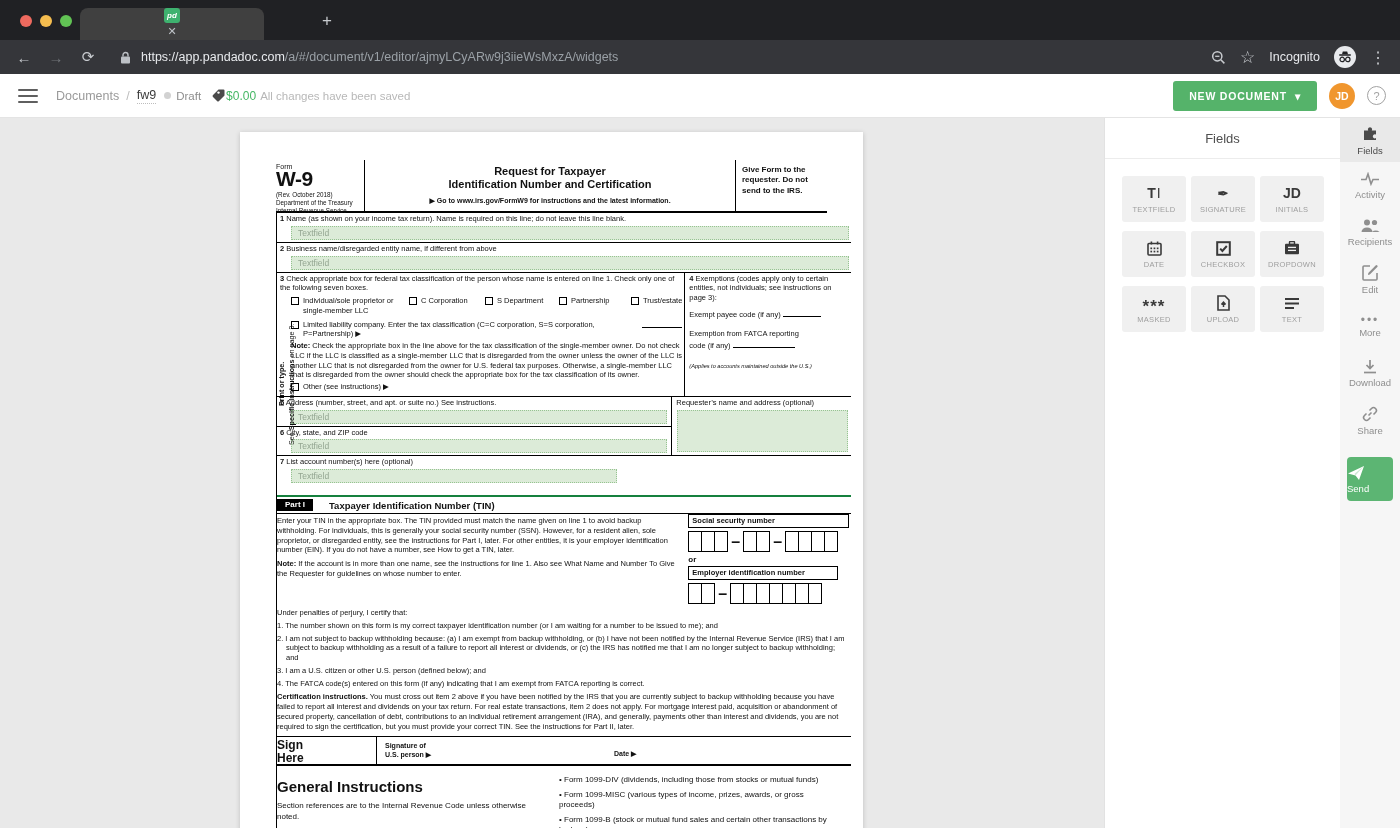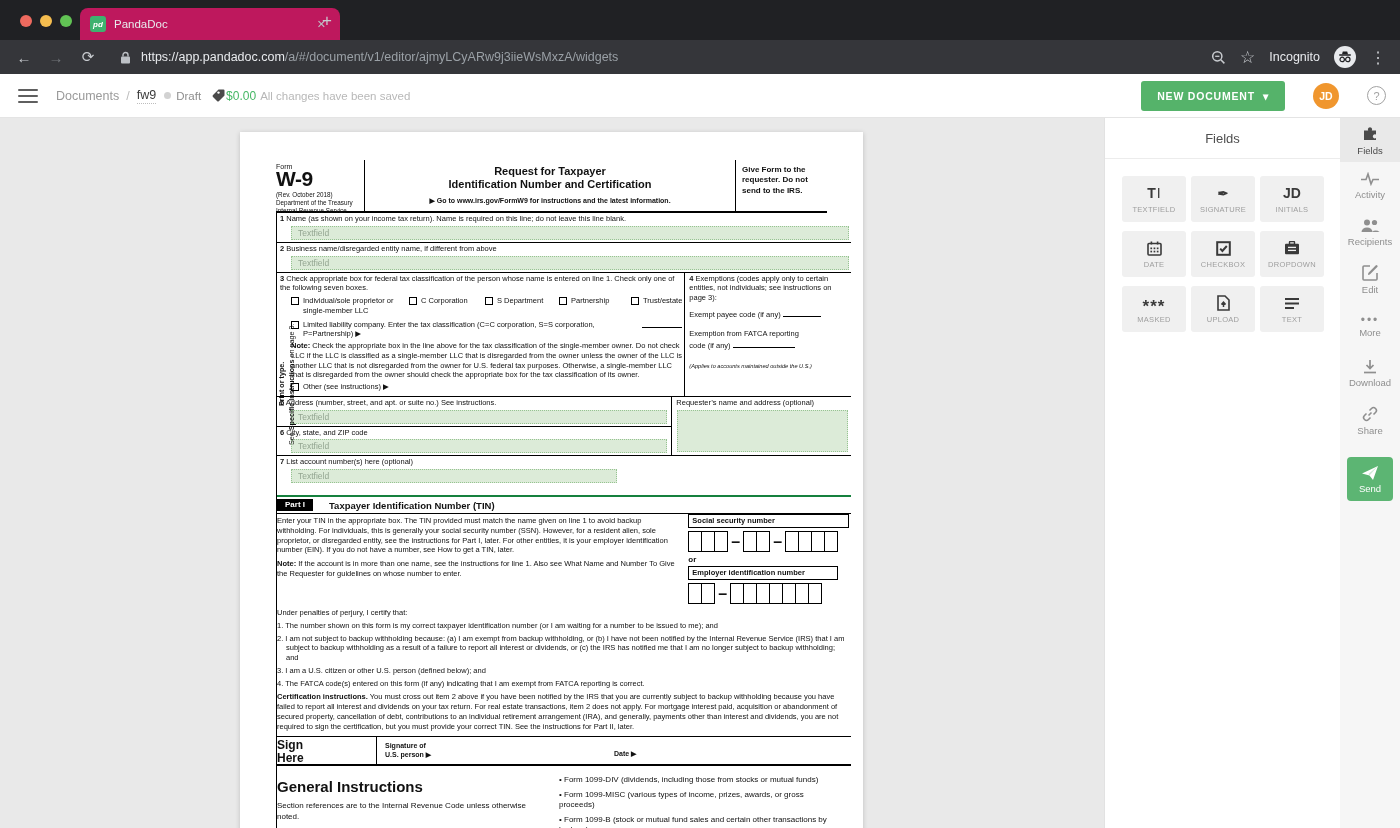--- a/index.html
+++ b/index.html
@@ -3,21 +3,21 @@
 <meta charset="utf-8">
 <style>
   * { margin:0; padding:0; box-sizing:border-box; }
   html,body { width:1400px; height:828px; overflow:hidden; font-family:"Liberation Sans", sans-serif; background:#e9e9e9; }
 
   
   .chrome-top { position:absolute; left:0; top:0; width:1400px; height:40px; background:#202124; }
   .traffic { position:absolute; top:15px; left:20px; display:flex; gap:8px; }
   .light { width:12px; height:12px; border-radius:50%; }
   .light.red{background:#ee6a5f}.light.yellow{background:#f5bd4f}.light.green{background:#61c354}
-  .tab { position:absolute; left:80px; top:8px; width:260px; height:32px; background:#be185d; border-radius:8px 8px 0 0; display:flex; align-items:center; padding:0 10px; }
+  .tab { position:absolute; left:80px; top:8px; width:184px; height:32px; background:#404040; border-radius:8px 8px 0 0; display:flex; align-items:center; padding:0 10px;flex-direction:column; }
   .favicon { width:16px; height:16px; background:#3eb26f; border-radius:3px; color:#fff; font-size:8px; font-weight:bold; font-style:italic; display:flex; align-items:center; justify-content:center; }
   .tab-title { color:#e8eaed; font-size:11.5px; margin-left:8px; flex:1; white-space:nowrap; overflow:hidden; }
   .tab-close { color:#bdc1c6; font-size:11px; padding:2px 4px; cursor:default; }
   .new-tab { position:absolute; left:322px; top:12px; color:#c8cbcf; font-size:17px; line-height:17px; }
   .urlbar-row { position:absolute; left:0; top:40px; width:1400px; height:34px; background:#35363a; display:flex; align-items:center; }
   .nav-ico { color:#c8cbcf; font-size:15px; width:32px; text-align:center; }
   .nav-ico.dim { color:#71757a; }
   .lockwrap { margin-left:16px; display:flex; align-items:center; }
   .url-text { font-size:12.5px; color:#e8eaed; margin-left:10px; white-space:nowrap; }
   .url-text .path { color:#9aa0a6; }
@@ -31,21 +31,21 @@
   .hamburger { width:20px; margin-left:18px; }
   .hamburger div { height:2px; background:#5f5f5f; margin:4px 0; border-radius:1px; }
   .crumbs { display:flex; align-items:center; margin-left:18px; gap:7px; font-size:12.5px; }
   .crumb-root { color:#9a9a9a; }
   .crumb-sep { color:#bdbdbd; }
   .doc-name { color:#3c3c3c; border-bottom:1px dotted #bdbdbd; padding-bottom:1px; }
   .status { display:flex; align-items:center; gap:5px; margin-left:8px; color:#8e8e8e; font-size:11.5px; }
   .status-dot { width:7px; height:7px; border-radius:50%; background:#d2d2d2; }
   .price { color:#45b764; font-size:12px; margin-left:0; }
   .saved { color:#b8b8b8; font-size:11.5px; margin-left:4px; }
-  .header-right { position:absolute; right:14px; display:flex; align-items:center; gap:28px; }
+  .header-right { position:absolute; right:14px; display:flex; align-items:center; gap:12px; }
   .new-doc-btn { background:#55b36a; color:#fff; font-size:10.5px; font-weight:bold; letter-spacing:.8px; border:none; border-radius:3px; padding:9px 16px; display:flex; align-items:center; gap:8px; }
   .jd-avatar { width:26px; height:26px; border-radius:50%; background:#f0962e; color:#fff; font-size:10.5px; font-weight:bold; display:flex; align-items:center; justify-content:center; }
   .help-btn { width:19px; height:19px; border-radius:50%; border:1.5px solid #a2a2a2; color:#a2a2a2; font-size:11px; display:flex; align-items:center; justify-content:center; background:#fff; }
 
   
   .content { position:absolute; left:0; top:118px; width:1400px; height:710px; background:#e9e9e9; overflow:hidden; }
 
   
   .fields-panel { position:absolute; left:1104px; top:0; width:236px; height:710px; background:#fff; border-left:1px solid #e2e2e2; }
   .fields-title { text-align:center; color:#4f4f4f; font-size:13px; padding:13px 0 12px; }
@@ -55,21 +55,21 @@
   .fieldbtn .fico { height:17px; display:flex; align-items:center; justify-content:center; color:#3a3a3a; font-weight:bold; }
   .fieldbtn .flabel { font-size:7.5px; color:#9e9e9e; letter-spacing:.3px; }
   .fico-text { font-size:14px; }
   .fico-thin { font-weight:300; font-size:14px; margin-left:1px; }
 
   
   .rail { position:absolute; left:1340px; top:0; width:60px; height:710px; background:#f6f6f6; display:flex; flex-direction:column; align-items:center; }
   .rail-item { width:60px; height:47px; display:flex; flex-direction:column; align-items:center; justify-content:center; gap:3px; color:#8f8f8f; }
   .rail-item.active { background:#e9e9e9; color:#4a4a4a; height:44px; }
   .rail-label { font-size:9.5px; }
-  .send-btn { margin-top:13px; width:46px; height:44px; background:#5cb573; border-radius:4px; display:flex; flex-direction:column; align-items:center; justify-content:center; gap:2px; color:#fff; }
+  .send-btn { margin-top:13px; width:46px; height:44px; background:#5cb573; border-radius:4px; display:flex; flex-direction:column; justify-content:center; gap:2px; color:#fff; }
   .send-btn .rail-label { color:#fff; }
 
   
   .page { position:absolute; left:240px; top:14px; width:623px; height:1200px; background:#fff; box-shadow:0 1px 5px rgba(0,0,0,.18); padding:28px 36px 0 36px; color:#111; }
   .f  { font-size:7.5px; line-height:1.3; }
   .fb { font-weight:bold; }
   .fi { font-style:italic; }
 
   .f-header { display:flex; border-bottom:2px solid #000; height:53px; }
   .fh-left { width:89px; border-right:1px solid #000; padding:2px 3px 0 0; }

